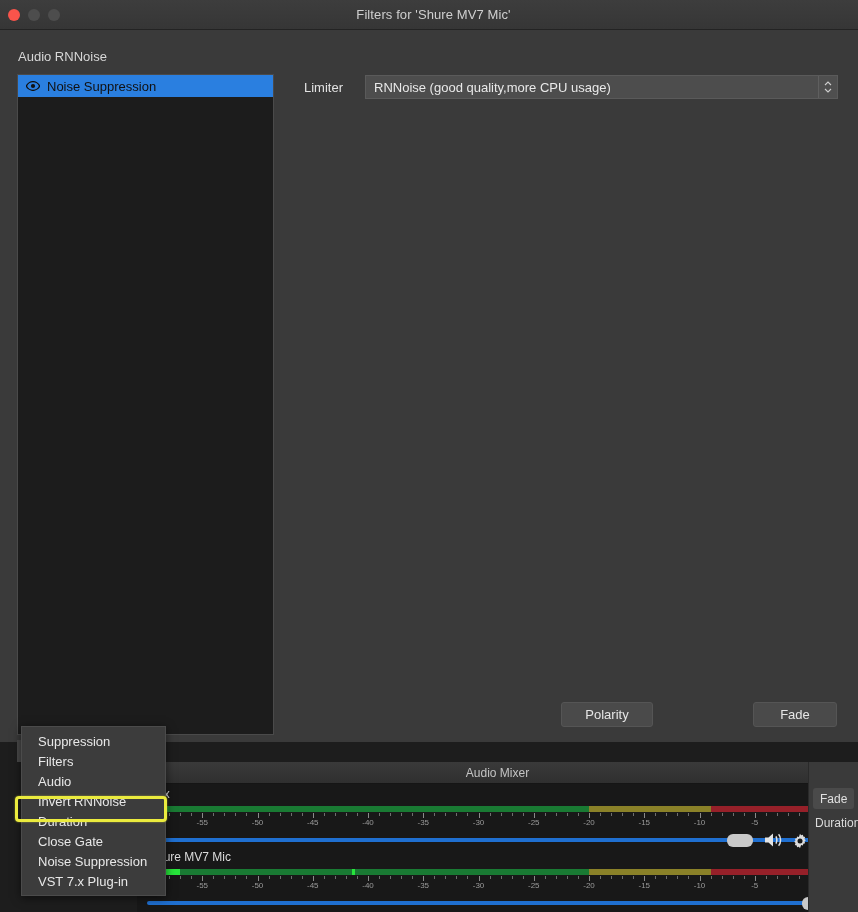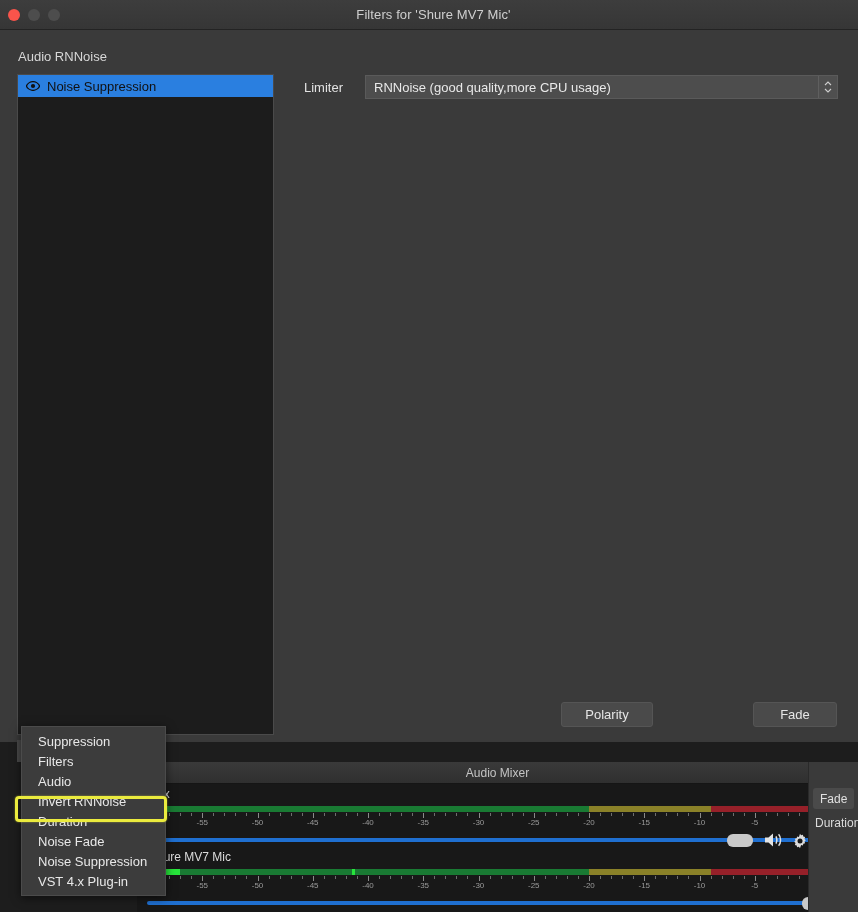--- a/index.html
+++ b/index.html
@@ -632,20 +632,20 @@
     <div class="side-fade">Fade</div>
     <div class="side-duration">Duration</div>
   </div>
 
   <div class="ctx-menu">
       <div class="ctx-item">Suppression</div>
       <div class="ctx-item">Filters</div>
       <div class="ctx-item">Audio</div>
       <div class="ctx-item">Invert RNNoise</div>
       <div class="ctx-item">Duration</div>
-      <div class="ctx-item">Noise Fade</div>
+      <div class="ctx-item">Close Gate</div>
       <div class="ctx-item">Noise Suppression</div>
-      <div class="ctx-item">VST 4.x Plug-in</div>
+      <div class="ctx-item">VST 7.x Plug-in</div>
     </div>
 
   <div class="annot"></div>
 
 </div>
 
 </body></html>

